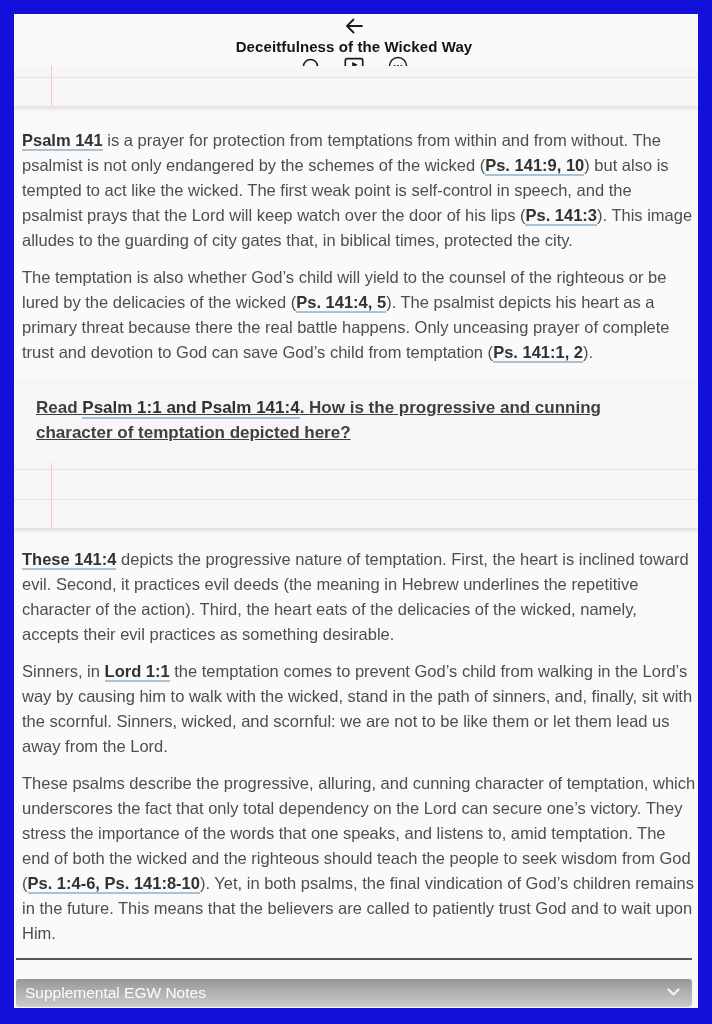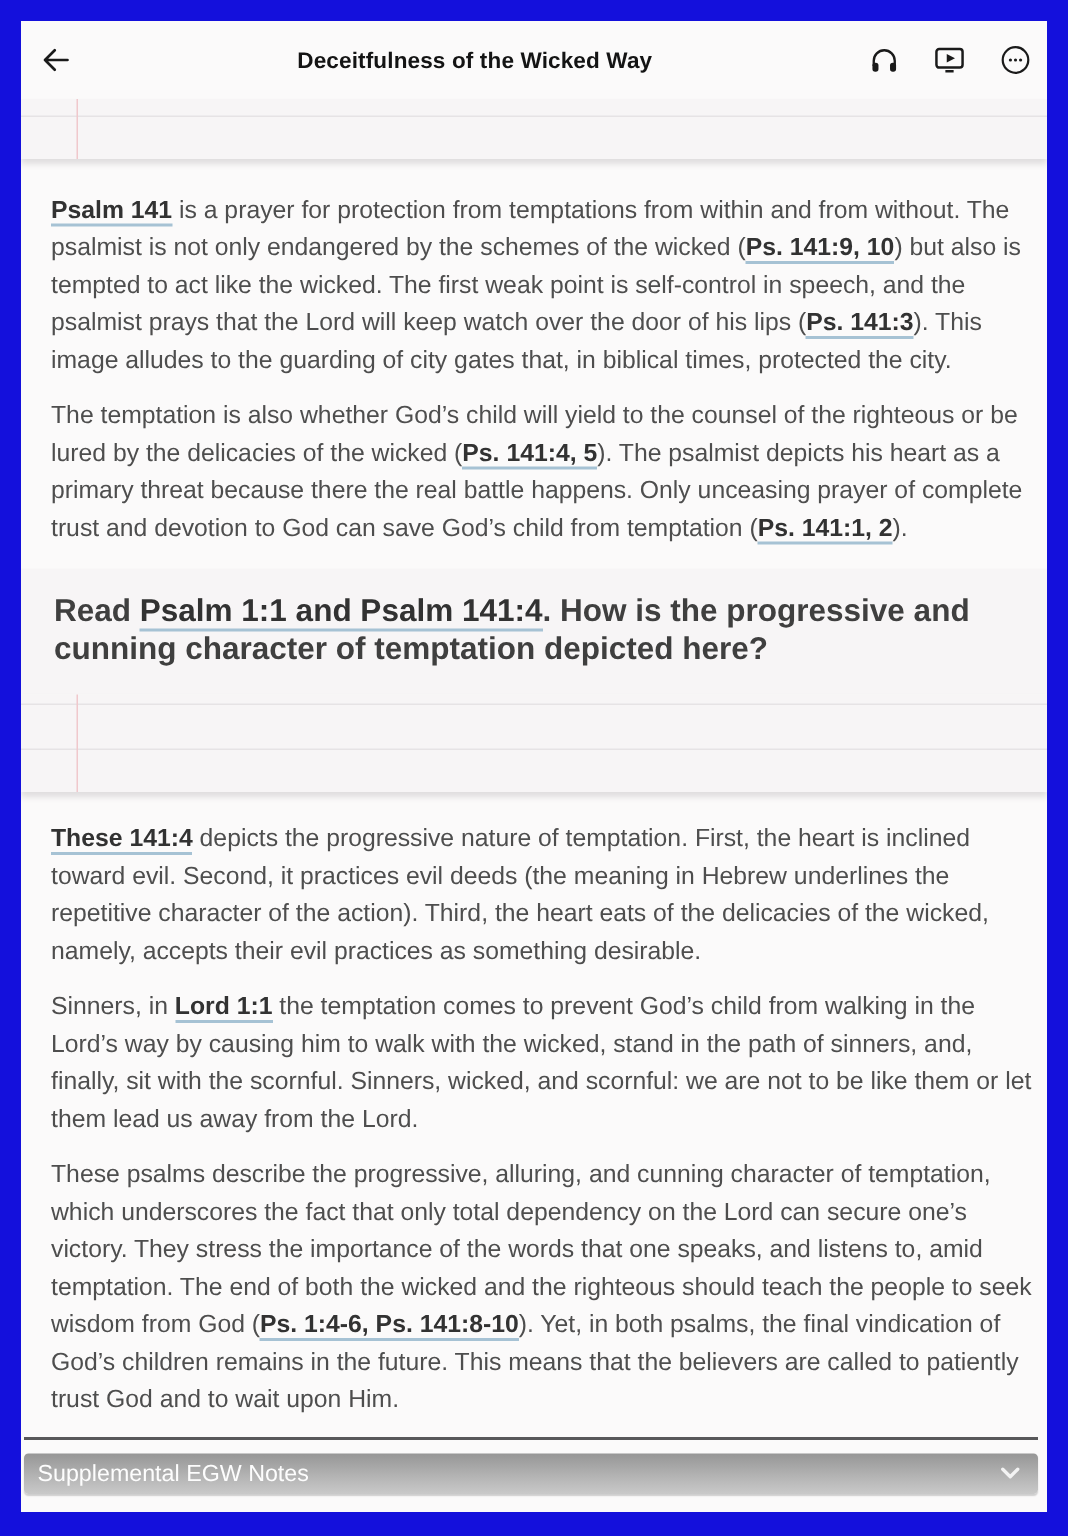--- a/index.html
+++ b/index.html
@@ -2,50 +2,50 @@
 <html><head>
 <meta charset="utf-8">
 <style>
   html,body{margin:0;padding:0;}
   body{font-family:"Liberation Sans","DejaVu Sans",sans-serif;}
   .frame{width:712px;height:1024px;background:#1410dc;box-sizing:border-box;
          padding:14px 14px 16px 14px;}
   .page{width:684px;height:994px;background:#fbfafa;position:relative;overflow:hidden;}
 
   
-  .hdr{height:52px;display:flex;align-items:center;padding:0 10px 0 6px;box-sizing:border-box;}
+  .hdr{height:52px;display:flex;align-items:center;padding:0 10px 0 6px;box-sizing:border-box;flex-direction:column;}
   .hdr .back{width:34px;display:flex;align-items:center;cursor:pointer;}
   .hdr .title{flex:1;text-align:center;font-size:15px;font-weight:bold;color:#141414;
               letter-spacing:.1px;}
   .hdr .actions{display:flex;align-items:center;gap:22px;}
   .icon-btn{display:flex;align-items:center;justify-content:center;cursor:pointer;}
   svg{display:block;}
 
   
   .strip{position:relative;background:#f7f5f6;box-shadow:0 3px 4px rgba(60,50,60,.14);}
   .strip .vline{position:absolute;left:37px;top:0;bottom:0;width:1px;background:#f0c8cc;}
   .strip .hline{position:absolute;left:0;right:0;height:1px;background:#e6e3e5;}
   .strip-top{height:40px;}
   .strip-top .hline{top:11px;}
   .strip-mid{height:65px;}
   .strip-mid .h1{top:6px;}
   .strip-mid .h2{top:36px;}
 
   
-  .article{padding:0 2px 0 20px;}
+  .article{padding:0 2px 0 8px;}
   p.body-p{margin:0 0 12px 0;font-size:16.5px;line-height:25px;color:#4e4e4e;}
   .seg-link{font-weight:bold;color:#323232;text-decoration:none;
             border-bottom:2px solid #a6c2d4;cursor:pointer;}
   .q-box{background:#f7f5f6;padding:16px 26px 18px 22px;margin-top:14px;}
-  .q-box p{margin:0;font-size:21px;line-height:25px;font-weight:bold;color:#3f3f3f;}
+  .q-box p{margin:0;font-size:17px;line-height:25px;font-weight:bold;color:#3f3f3f;text-decoration:underline;}
   .after-q{margin-top:19px;}
 
   
   .divider{height:2px;background:#58585a;margin:10px 6px 0 2px;}
-  .egw-bar{margin:9px 6px 0 2px;height:27px;border-radius:3px;
+  .egw-bar{margin:19px 6px 0 2px;height:27px;border-radius:3px;
            background:linear-gradient(180deg,#969696 0%,#b3b3b3 55%,#c9c9c9 100%);
            display:flex;align-items:center;justify-content:space-between;
            padding:0 12px 0 9px;box-sizing:border-box;cursor:pointer;
            box-shadow:0 1px 1px rgba(0,0,0,.18);}
   .egw-bar .lbl{color:#fdfdfd;font-size:15.5px;}
 </style>
 </head>
 <body>
 
 <div class="frame">

